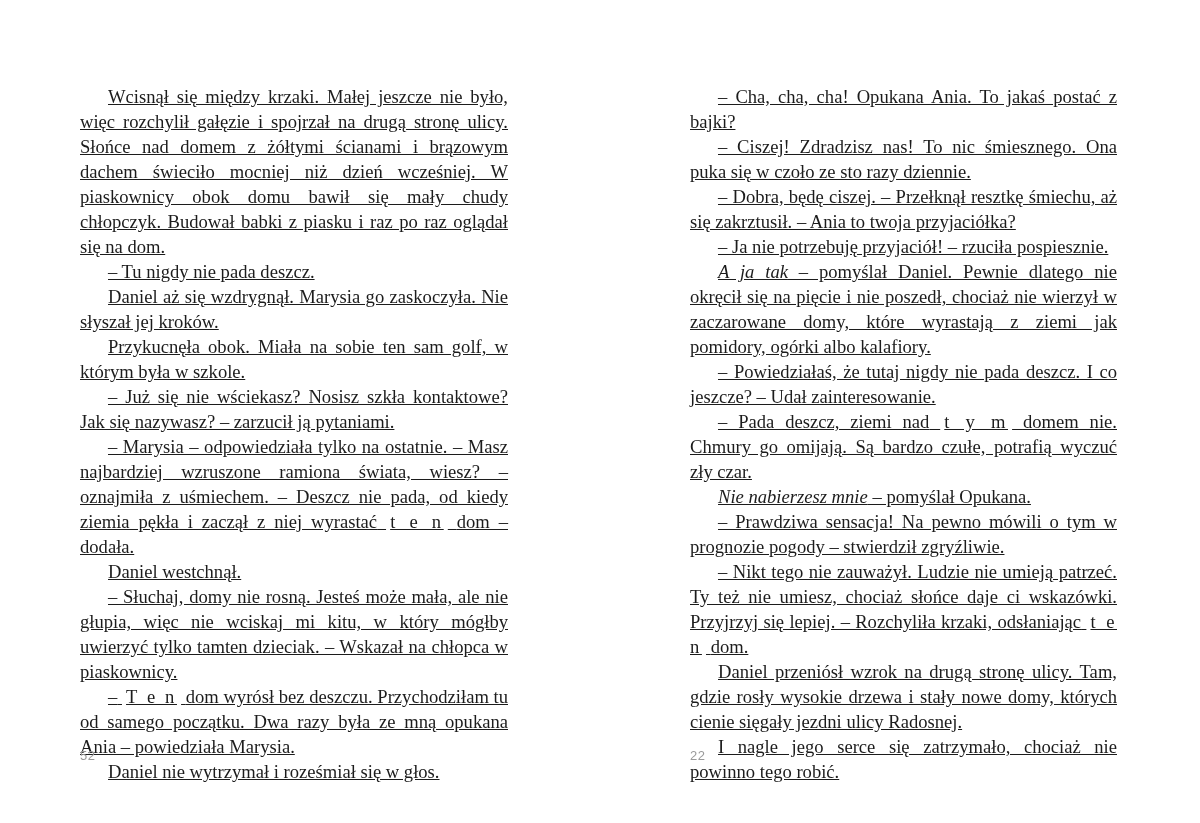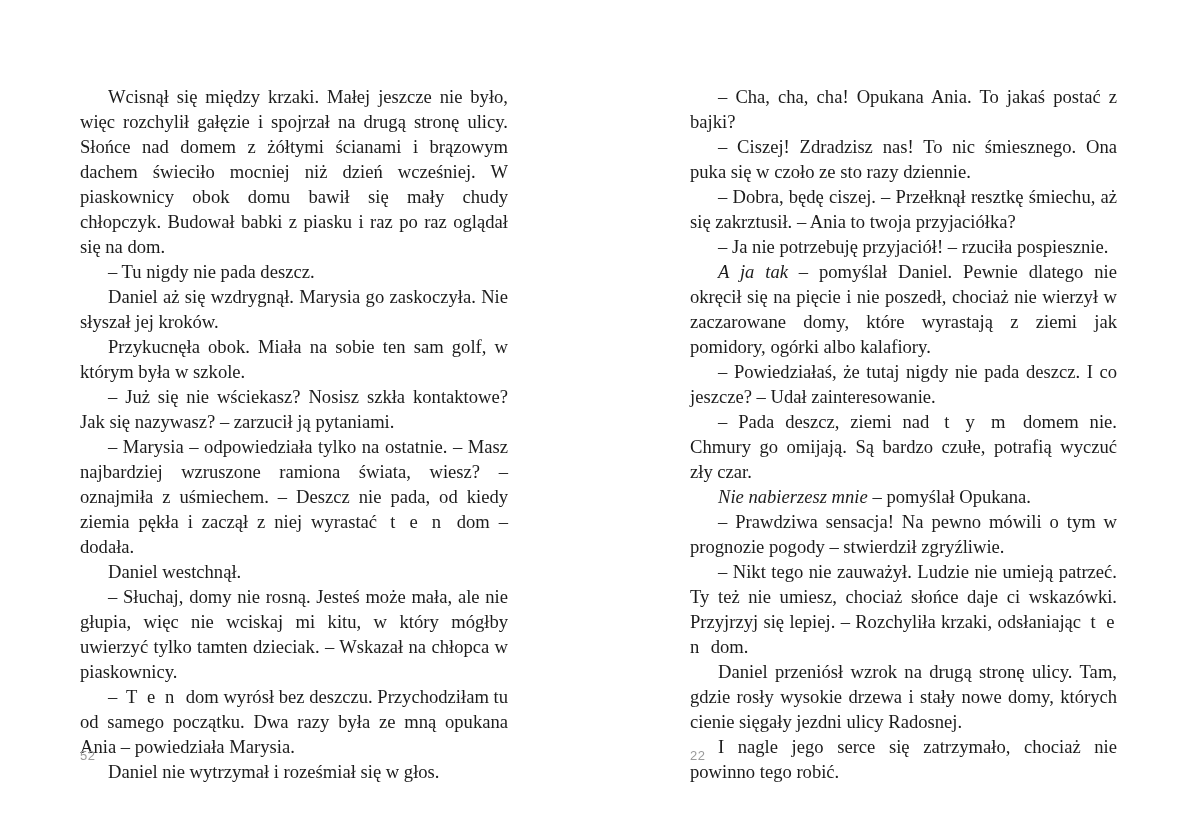--- a/index.html
+++ b/index.html
@@ -29,20 +29,21 @@
     font-size: 18.6px;
     line-height: 25px;
     text-align: justify;
     hyphens: auto;
     -webkit-hyphens: auto;
   }
   .text-block p {
     margin: 0;
     padding: 0;
     text-indent: 28px;
+    text-decoration: underline;
   }
   .italic { font-style: italic; margin-top: 19px; }
   .spaced { letter-spacing: 0.14em; padding: 0 0.22em; }
   .page-number {
     position: absolute;
     top: 748px;
     font-family: "Liberation Sans", "DejaVu Sans", sans-serif;
     font-size: 13px;
     color: #9a9a9a;
     text-align: left;

